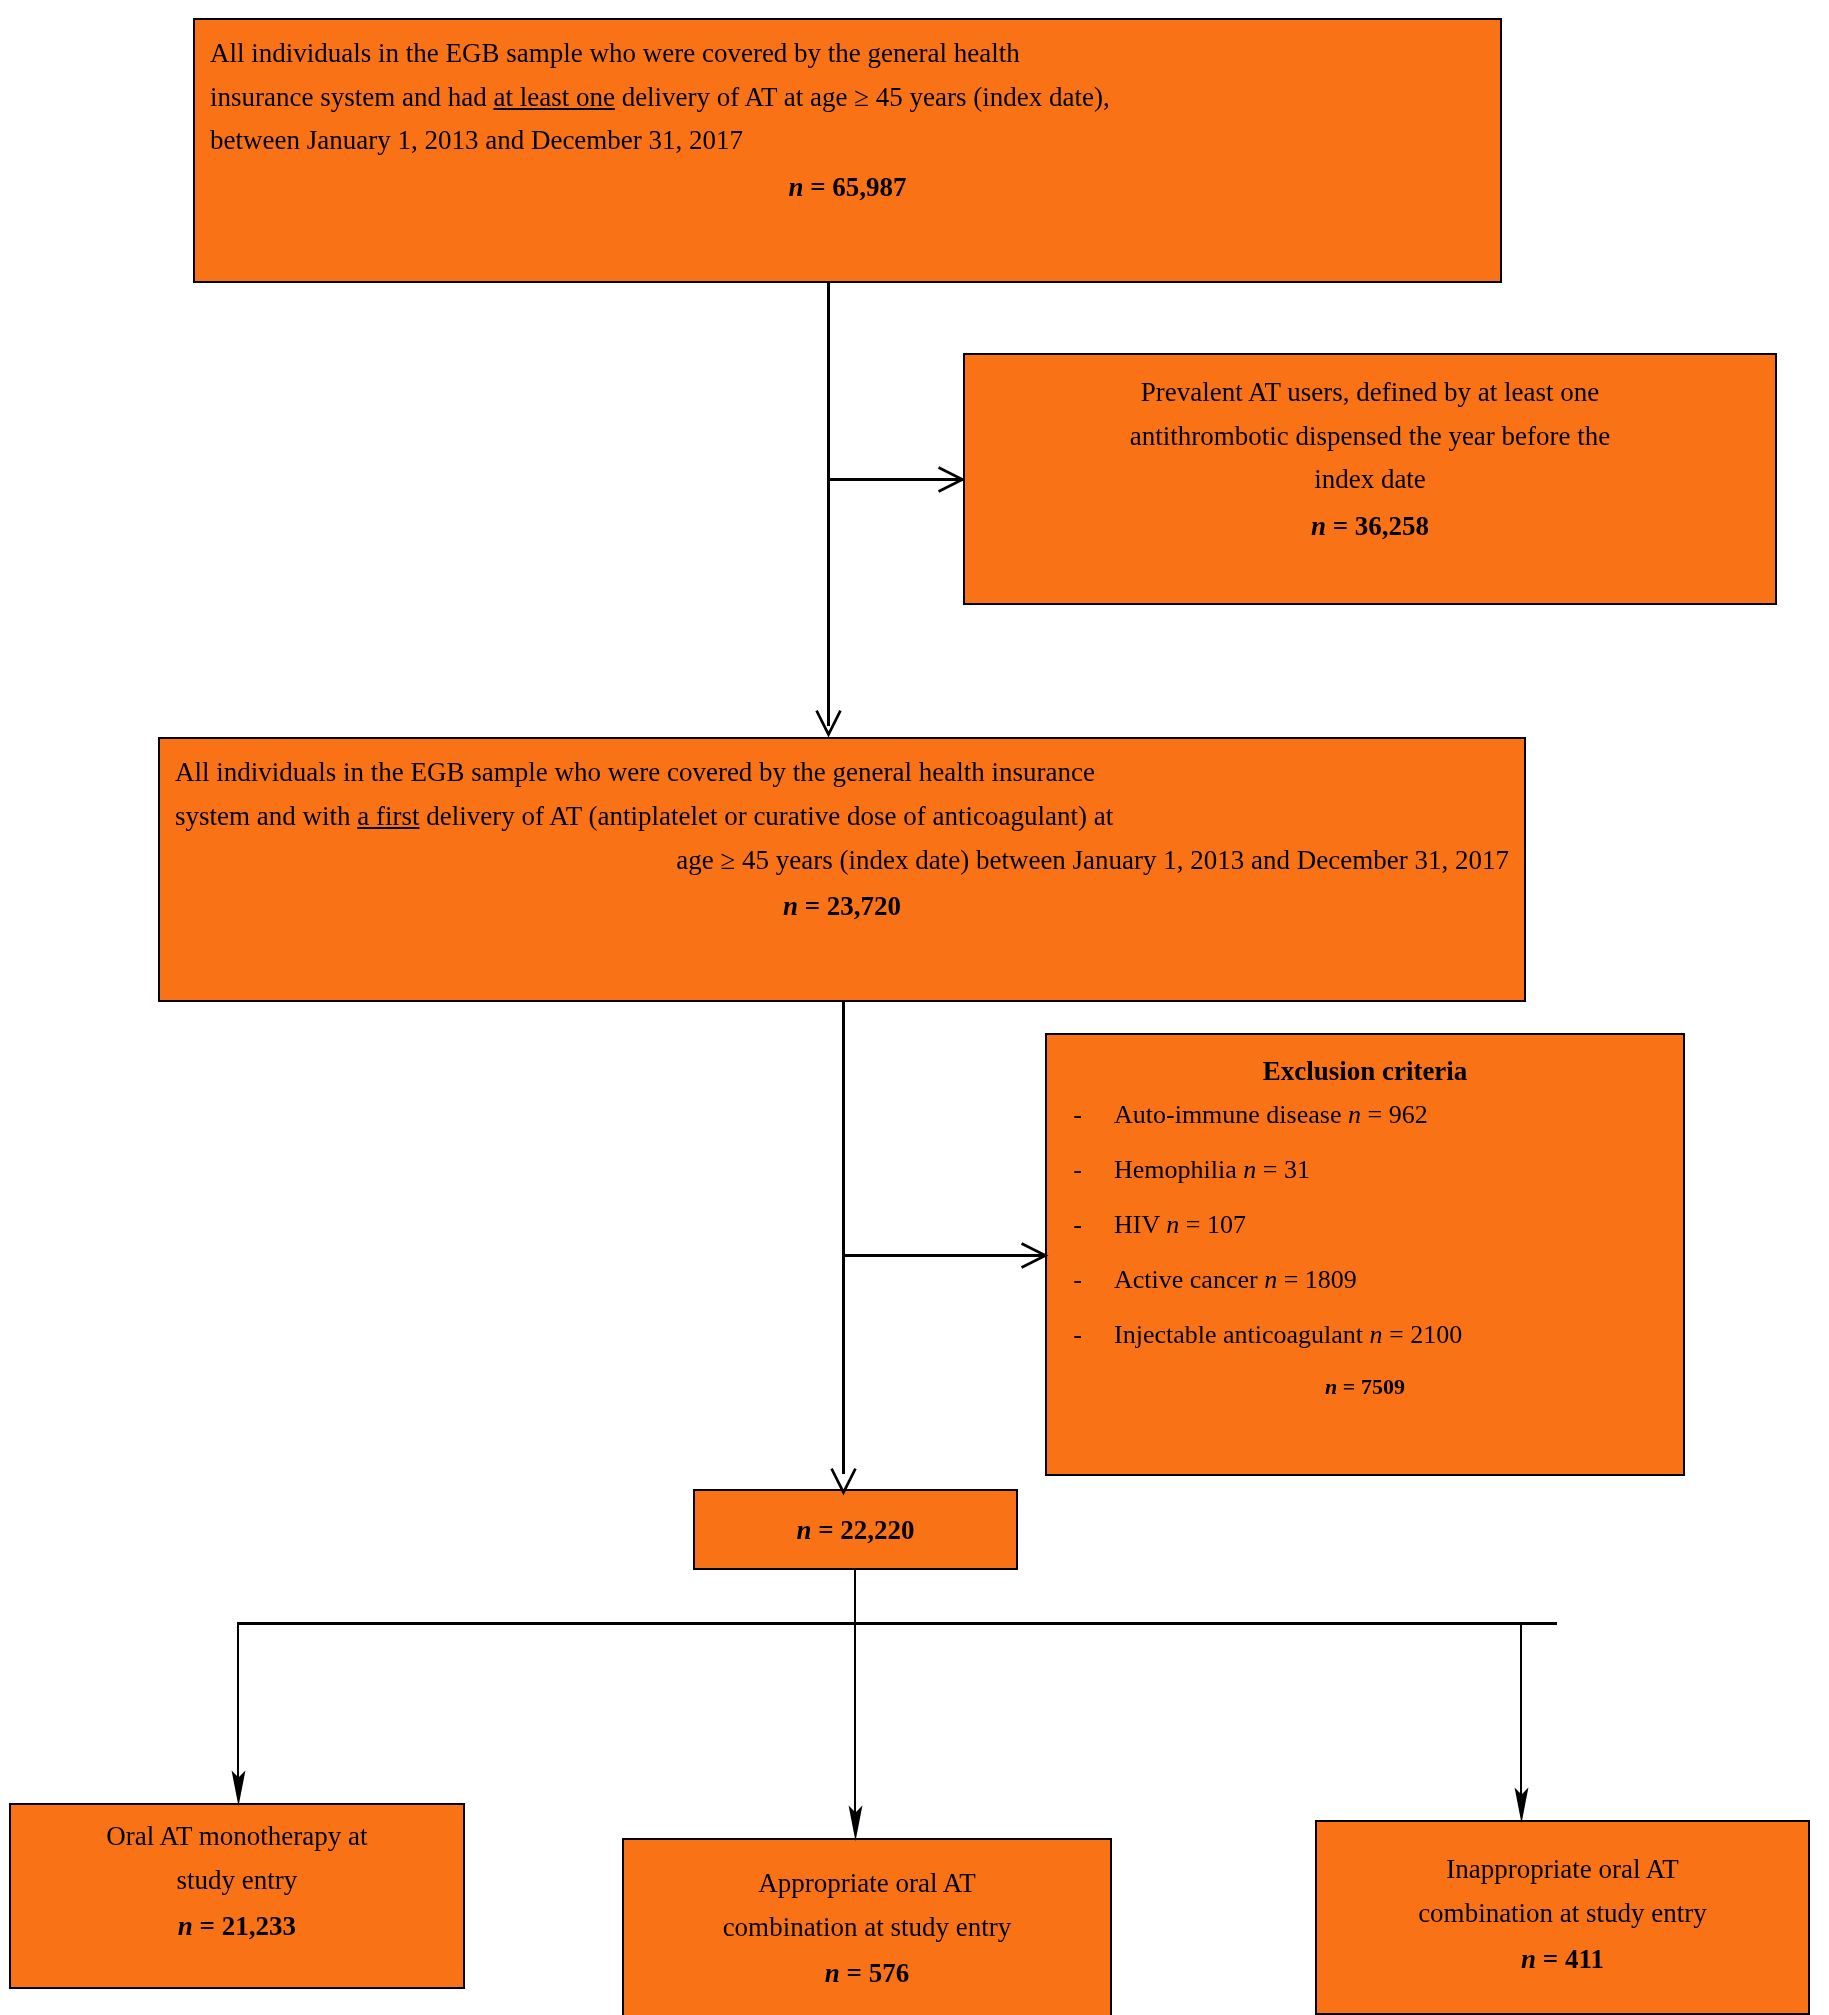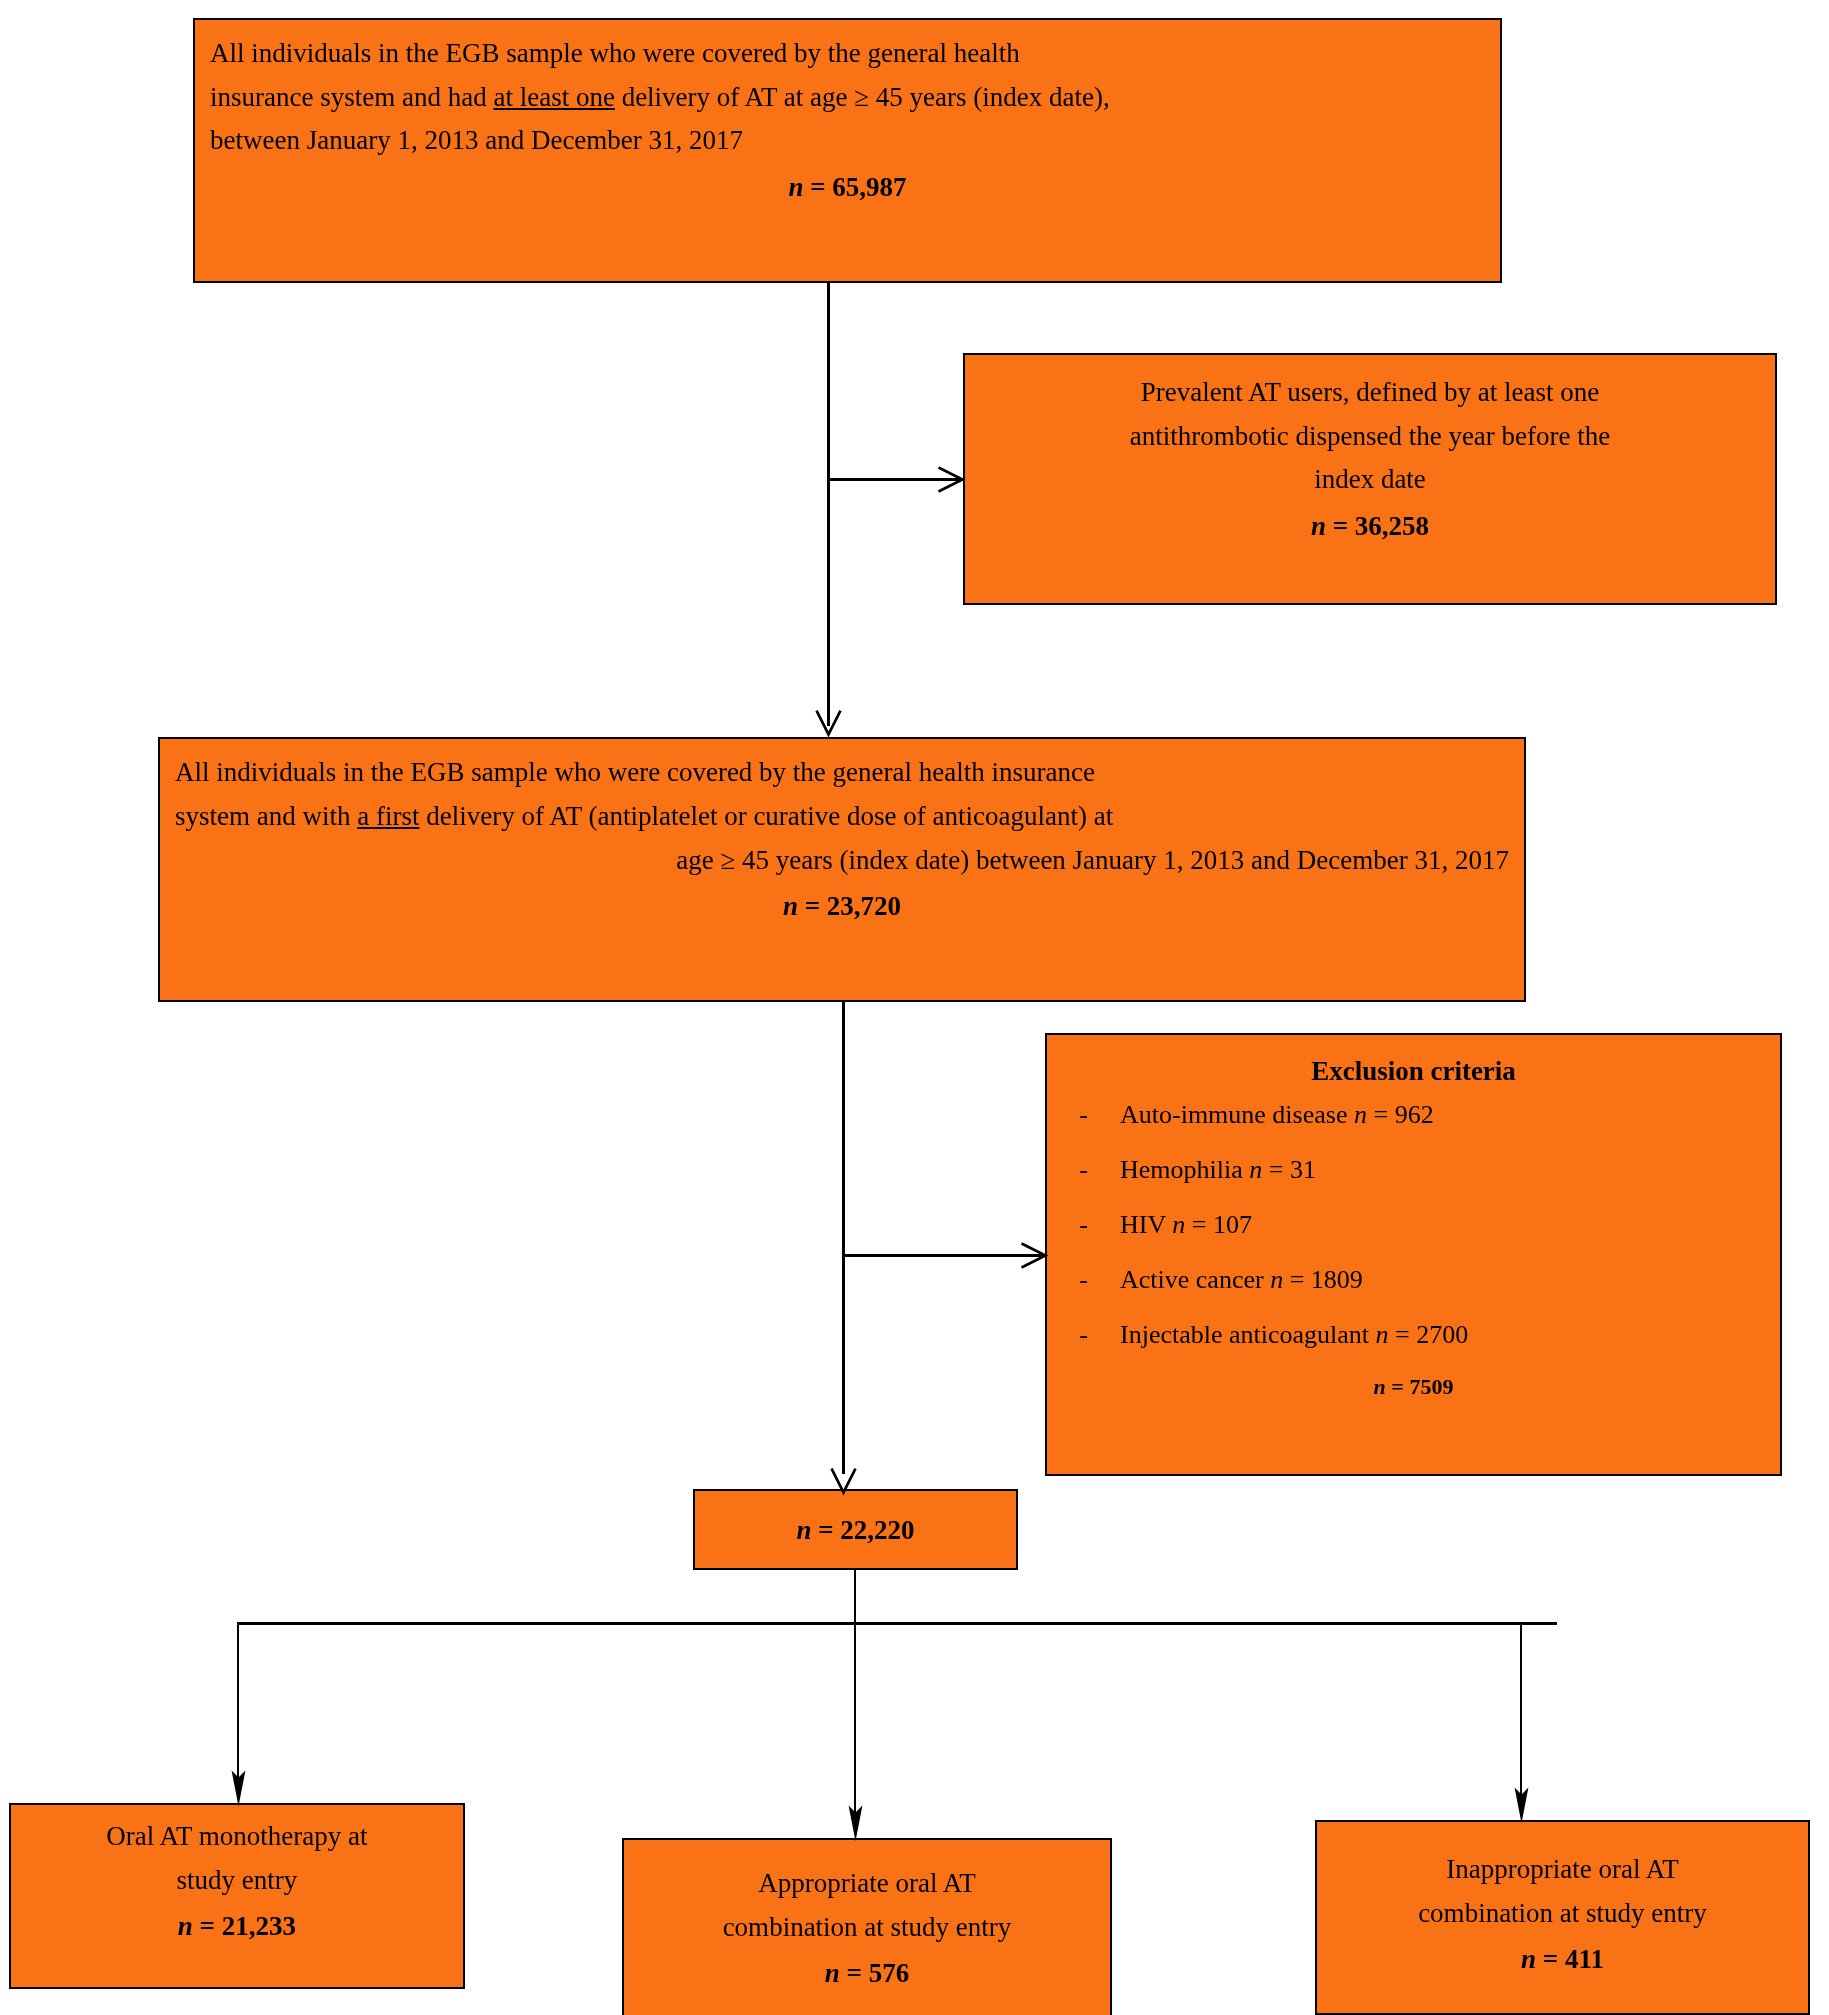--- a/index.html
+++ b/index.html
@@ -110,42 +110,42 @@
     <p class="nval"><span class="it">n</span><span> = </span><span>36,258</span></p>
   </div>
 
   <div class="box justify" style="left:158px; top:737px; width:1368px; height:265px;">
     <p>All individuals in the EGB sample who were covered by the general health insurance</p>
     <p><span>system and with </span><span class="u">a first</span><span> delivery of AT (antiplatelet or curative dose of anticoagulant) at</span></p>
     <p style="text-align:right">age ≥ 45 years (index date) between January 1, 2013 and December 31, 2017</p>
     <p class="nval"><span class="it">n</span><span> = </span><span>23,720</span></p>
   </div>
 
-  <div class="box" style="left:1045px; top:1033px; width:737px; height:443px; padding:15px 20px;">
+  <div class="box" style="left:1045px; top:1033px; width:640px; height:443px; padding:15px 14px;">
     <p class="excl-title">Exclusion criteria</p>
     <ul class="excl-list">
       <li>
         <span class="excl-dash">-</span>
         <span class="excl-text"><span>Auto-immune disease </span><span class="it">n</span><span> = </span><span>962</span></span>
       </li>
       <li>
         <span class="excl-dash">-</span>
         <span class="excl-text"><span>Hemophilia </span><span class="it">n</span><span> = </span><span>31</span></span>
       </li>
       <li>
         <span class="excl-dash">-</span>
         <span class="excl-text"><span>HIV </span><span class="it">n</span><span> = </span><span>107</span></span>
       </li>
       <li>
         <span class="excl-dash">-</span>
         <span class="excl-text"><span>Active cancer </span><span class="it">n</span><span> = </span><span>1809</span></span>
       </li>
       <li>
         <span class="excl-dash">-</span>
-        <span class="excl-text"><span>Injectable anticoagulant </span><span class="it">n</span><span> = </span><span>2700</span></span>
+        <span class="excl-text"><span>Injectable anticoagulant </span><span class="it">n</span><span> = </span><span>2100</span></span>
       </li>
     </ul>
     <p class="excl-total"><span class="it">n</span><span> = </span><span>7509</span></p>
   </div>
 
   <div class="box center" style="left:693px; top:1489px; width:325px; height:81px; padding-top:17.5px;">
     <p class="nval" style="margin-top:0 !important;"><span class="it">n</span><span> = </span><span>22,220</span></p>
   </div>
 
   <div class="box center" style="left:8.8px; top:1803px; width:456px; height:186px; padding-top:10px;">

